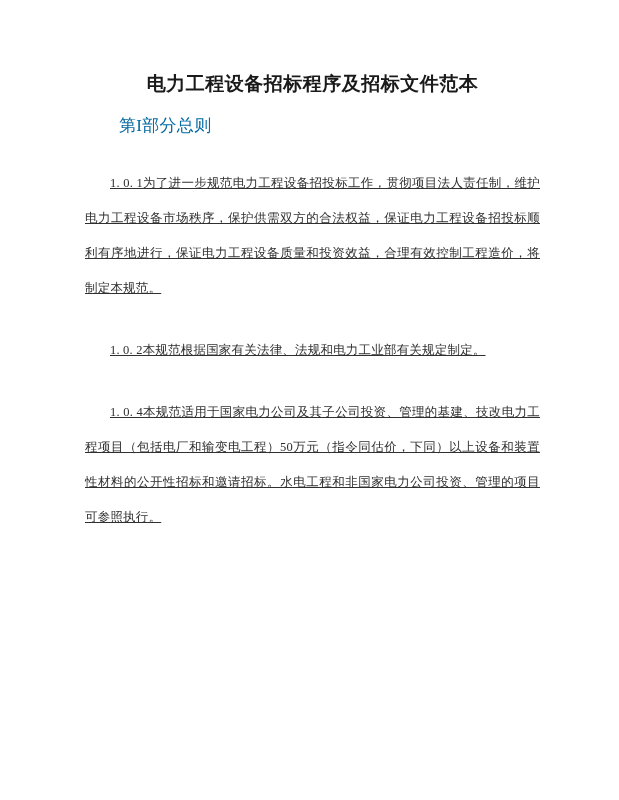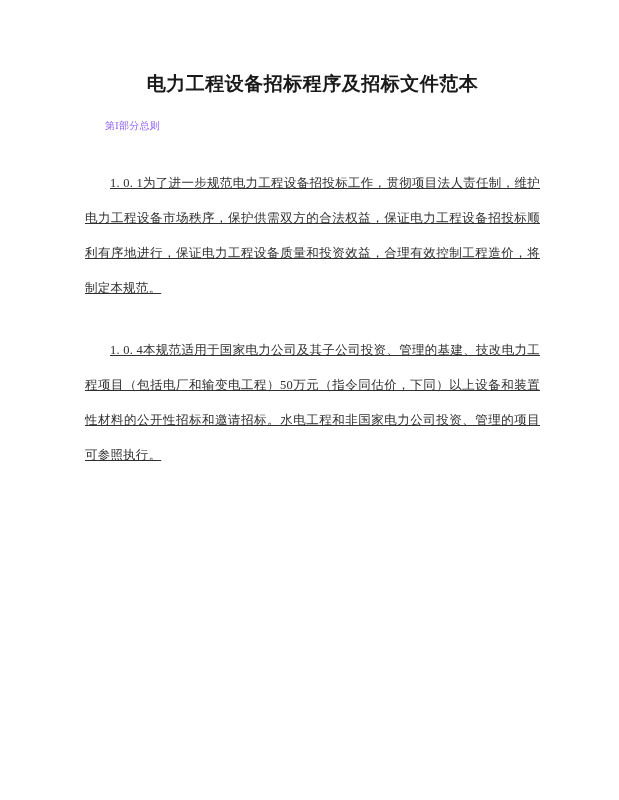--- a/index.html
+++ b/index.html
@@ -27,24 +27,24 @@
     font-size: 19px;
     line-height: 26px;
     font-weight: bold;
     color: #1a1a1a;
     text-align: center;
     letter-spacing: 0.5px;
     white-space: nowrap;
   }
   .section-heading {
     margin: 20px 0 0 0;
-    font-size: 10px;
+    font-size: 17px;
     line-height: 18px;
     font-weight: normal;
-    color: #8b5cf6;
+    color: #0369a1;
     text-indent: 2em;
     letter-spacing: 0.3px;
   }
   .doc-body p {
     margin: 27px 0;
     width: 455px;
     font-size: 12.5px;
     line-height: 35px;
     color: #303030;
     text-indent: 2em;
@@ -60,15 +60,16 @@
 </head>
 <body>
 
 <div class="page">
   <h1 class="doc-title">电力工程设备招标程序及招标文件范本</h1>
 
   <h2 class="section-heading">第I部分总则</h2>
 
   <div class="doc-body">
     <p>1. 0. 1为了进一步规范电力工程设备招投标工作，贯彻项目法人责任制，维护电力工程设备市场秩序，保护供需双方的合法权益，保证电力工程设备招投标顺利有序地进行，保证电力工程设备质量和投资效益，合理有效控制工程造价，将制定本规范。</p>
+    <p>1. 0. 2本规范根据国家有关法律、法规和电力工业部有关规定制定。</p>
     <p>1. 0. 4本规范适用于国家电力公司及其子公司投资、管理的基建、技改电力工程项目（包括电厂和输变电工程）50万元（指令同估价，下同）以上设备和装置性材料的公开性招标和邀请招标。水电工程和非国家电力公司投资、管理的项目可参照执行。</p>
   </div>
 </div>
 
 </body></html>

